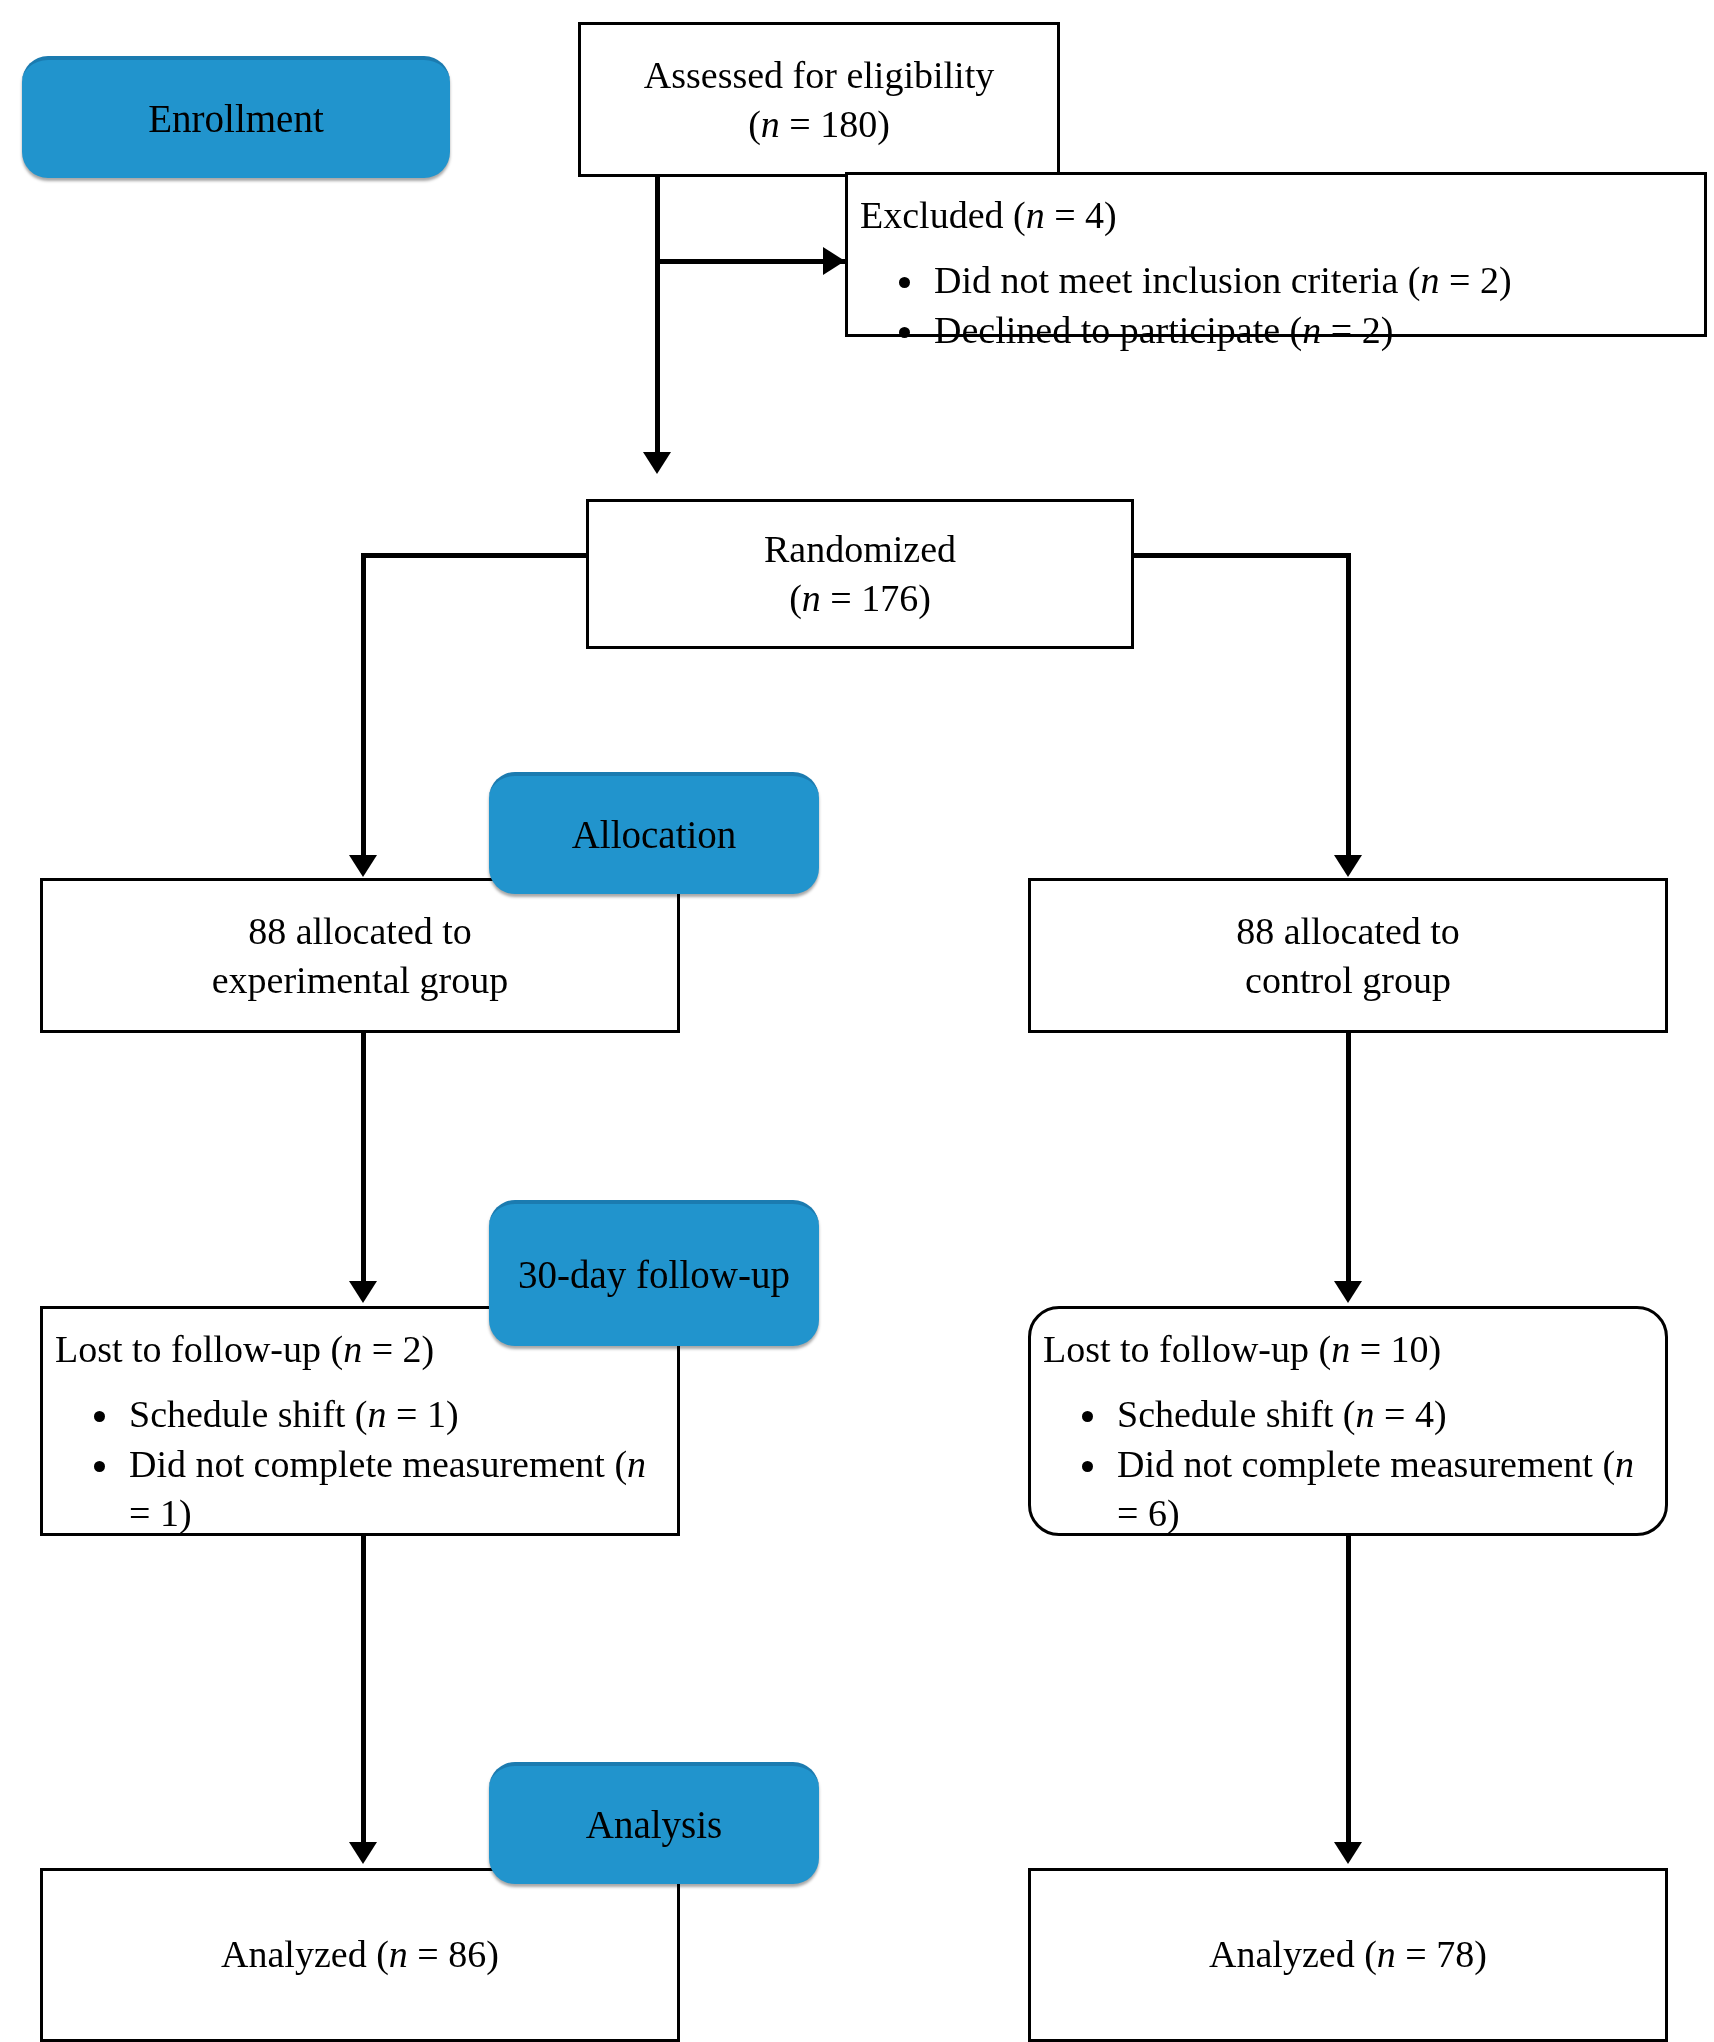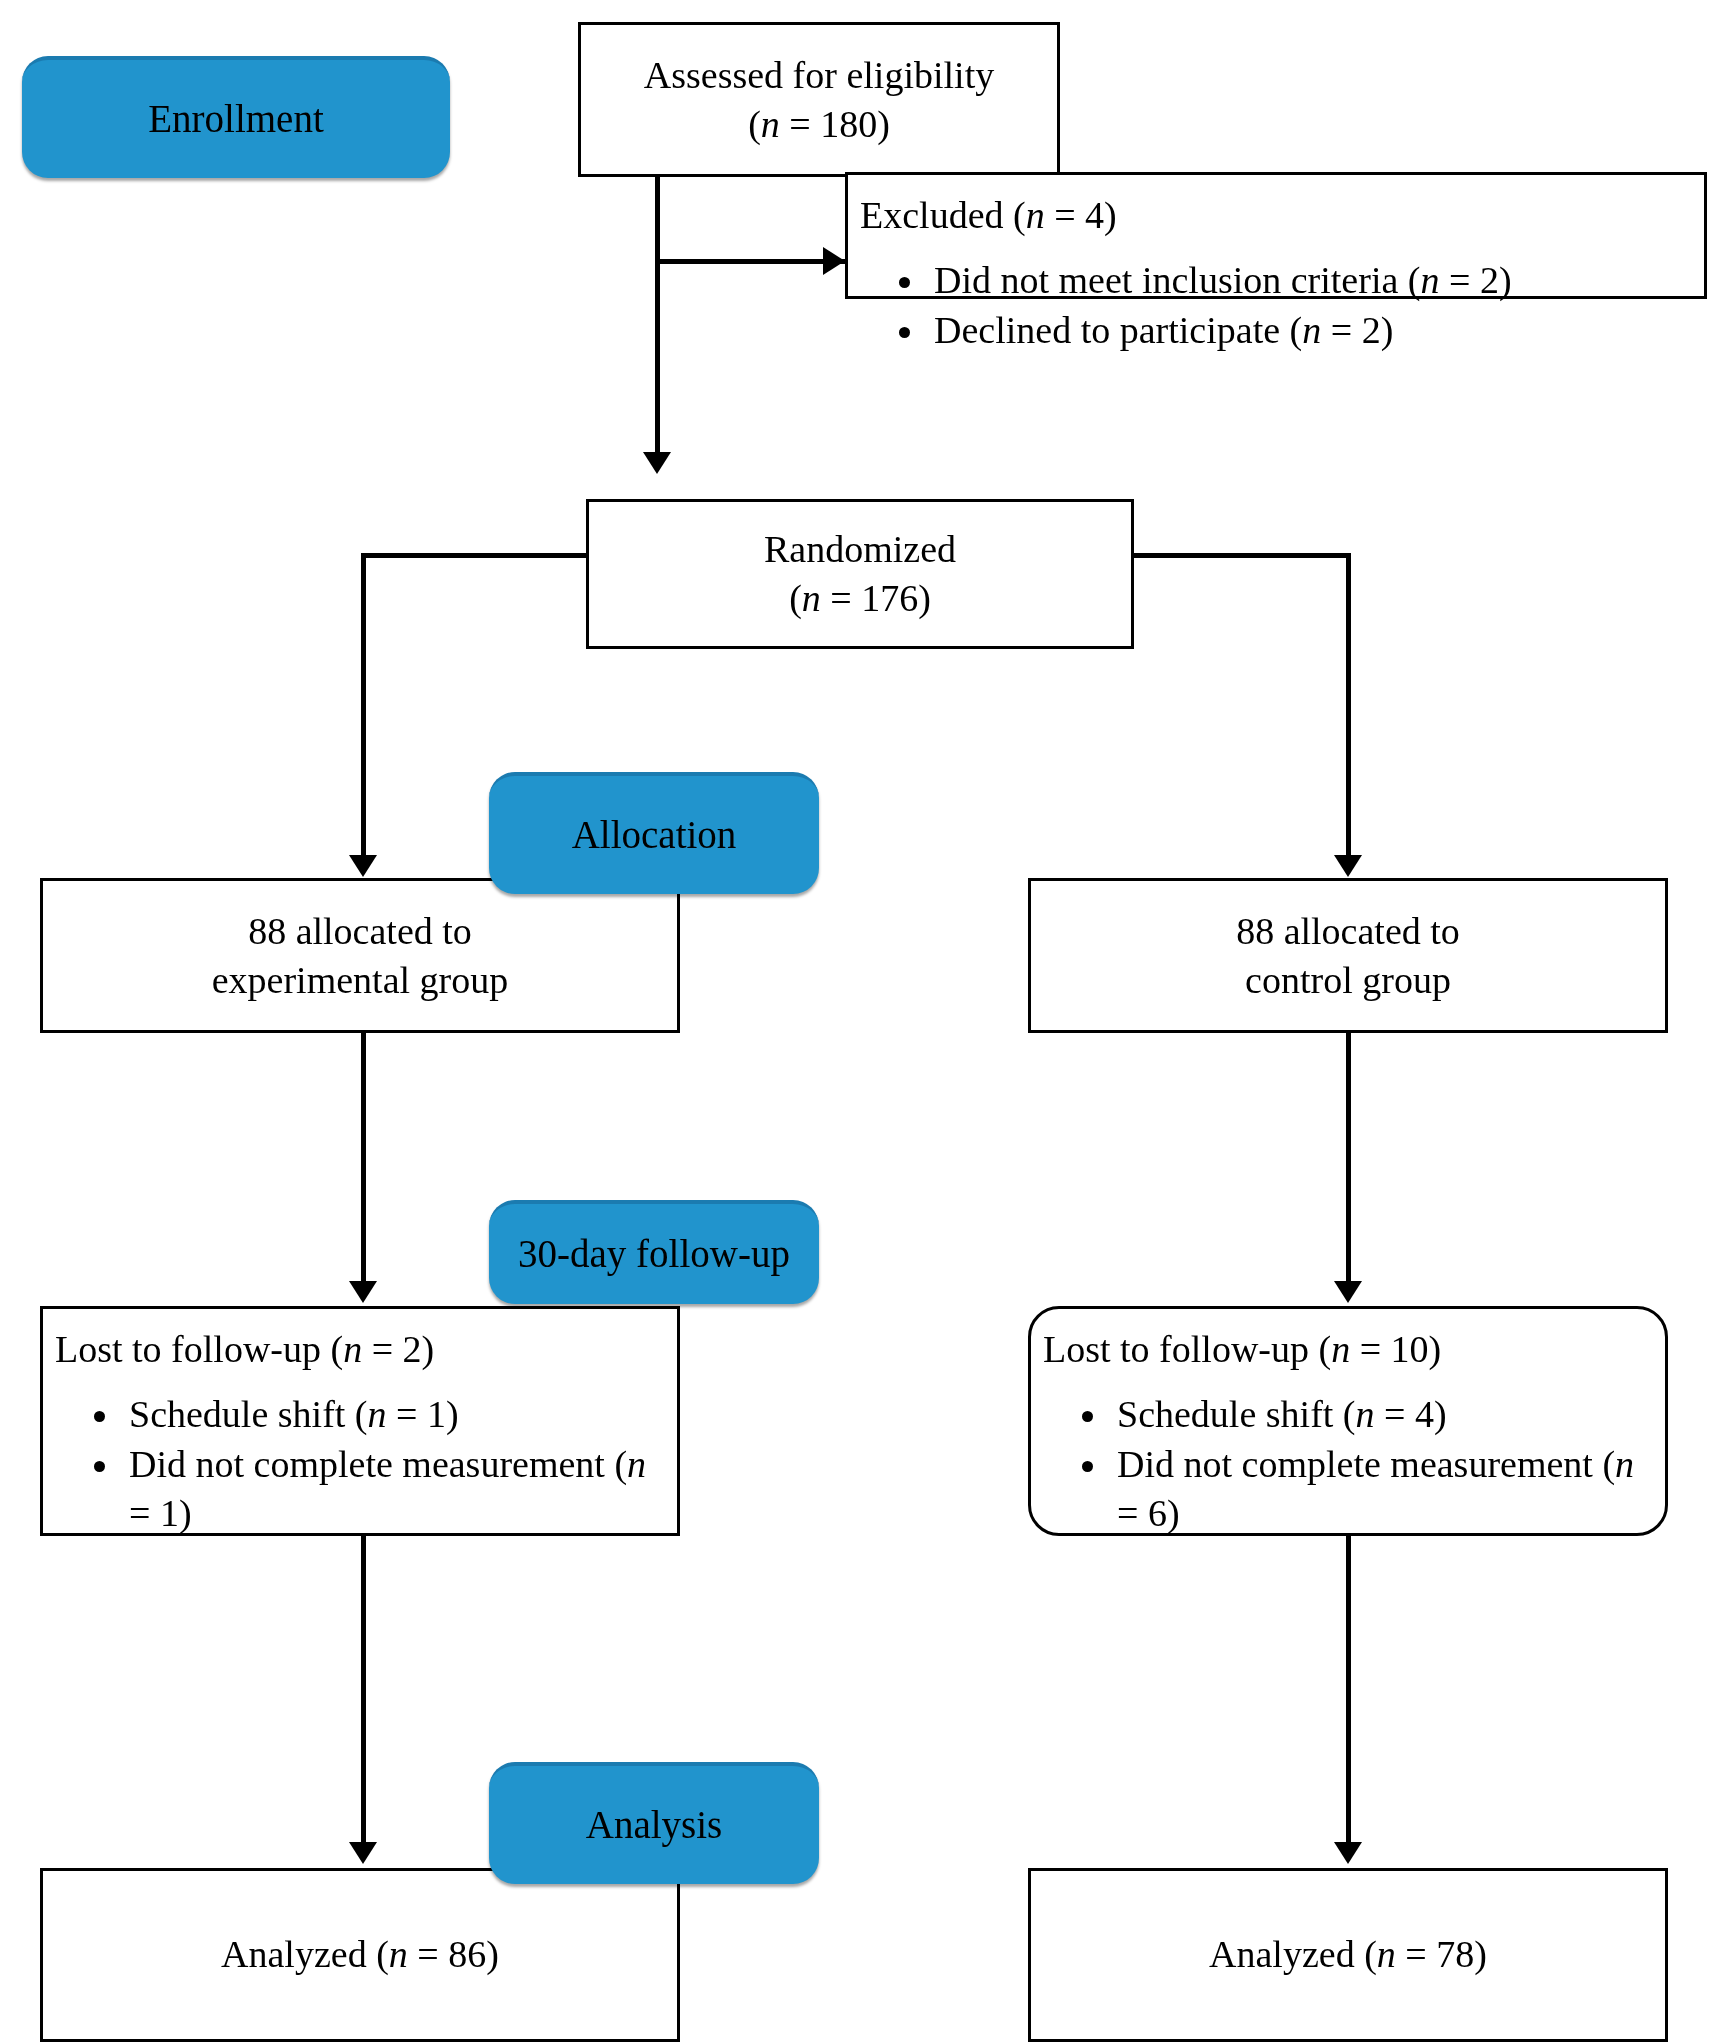--- a/index.html
+++ b/index.html
@@ -142,21 +142,21 @@
   <div class="vline" style="left:1346px; top:1534px; height:312px;"></div>
   <div class="arrow-down" style="left:1334px; top:1842px;"></div>
 
   <div class="box" style="left:578px; top:22px; width:482px; height:155px;">
     <div class="box-inner">
       <p class="center">Assessed for eligibility</p>
       <p class="center"><span>(</span><em class="n">n</em><span> = 180)</span></p>
     </div>
   </div>
 
-  <div class="box top-align" style="left:845px; top:172px; width:862px; height:127px;">
+  <div class="box top-align" style="left:845px; top:172px; width:862px; height:165px;">
     <div class="box-inner">
       <p class="left"><span>Excluded (</span><em class="n">n</em><span> = 4)</span></p>
       <ul>
         <li><span>Did not meet inclusion criteria (</span><em class="n">n</em><span> = 2)</span></li>
         <li><span>Declined to participate (</span><em class="n">n</em><span> = 2)</span></li>
       </ul>
     </div>
   </div>
 
   <div class="box" style="left:586px; top:480px; width:548px; height:150px;margin-top:19px;">
@@ -213,21 +213,21 @@
   </div>
 
   <div class="stage-badge" style="left:22px; top:56px; width:428px; height:122px;">
     <span>Enrollment</span>
   </div>
 
   <div class="stage-badge" style="left:489px; top:772px; width:330px; height:122px;">
     <span>Allocation</span>
   </div>
 
-  <div class="stage-badge" style="left:489px; top:1200px; width:330px; height:104px;">
+  <div class="stage-badge" style="left:489px; top:1200px; width:330px; height:146px;">
     <span>30-day follow-up</span>
   </div>
 
   <div class="stage-badge" style="left:489px; top:1762px; width:330px; height:122px;">
     <span>Analysis</span>
   </div>
 
 </div>
 
 </body></html>

